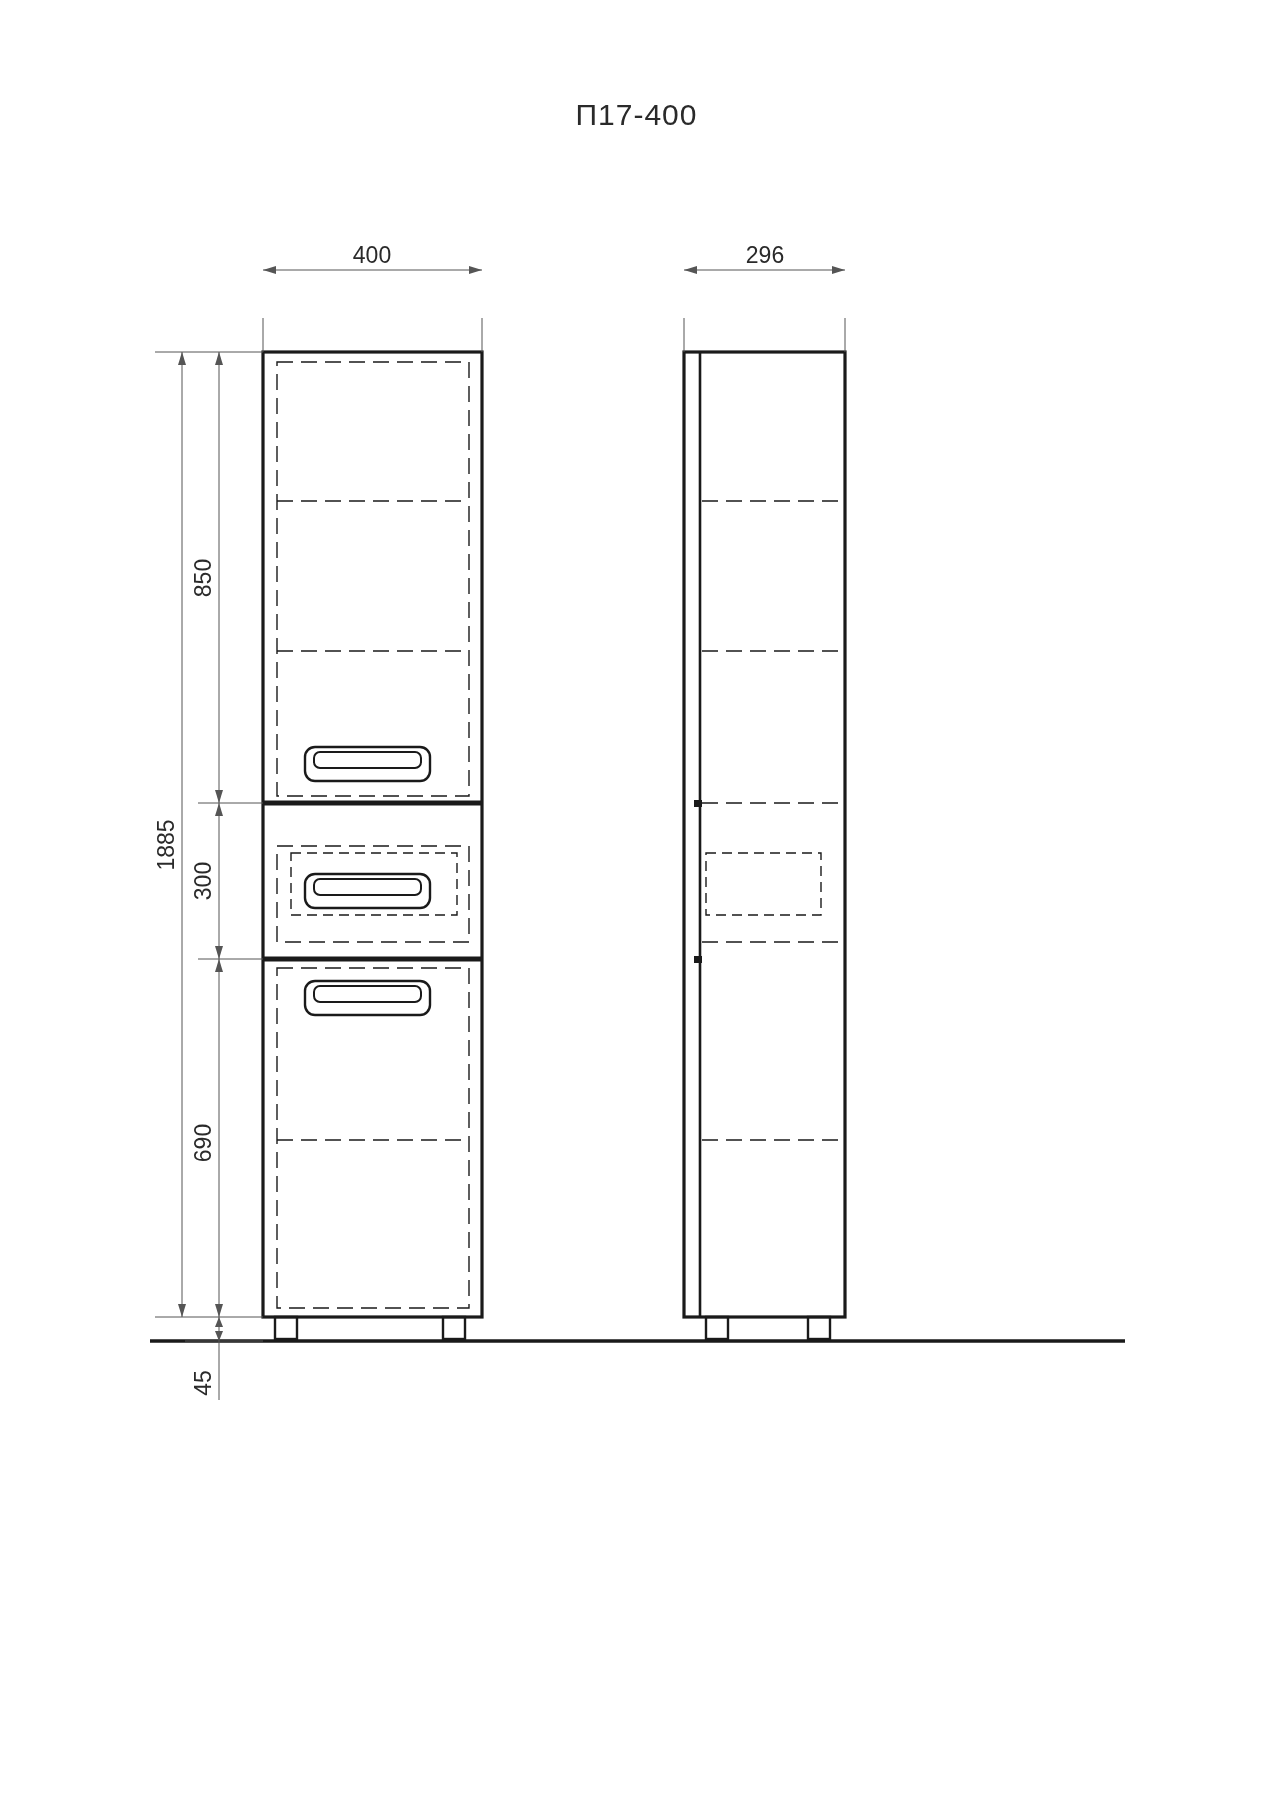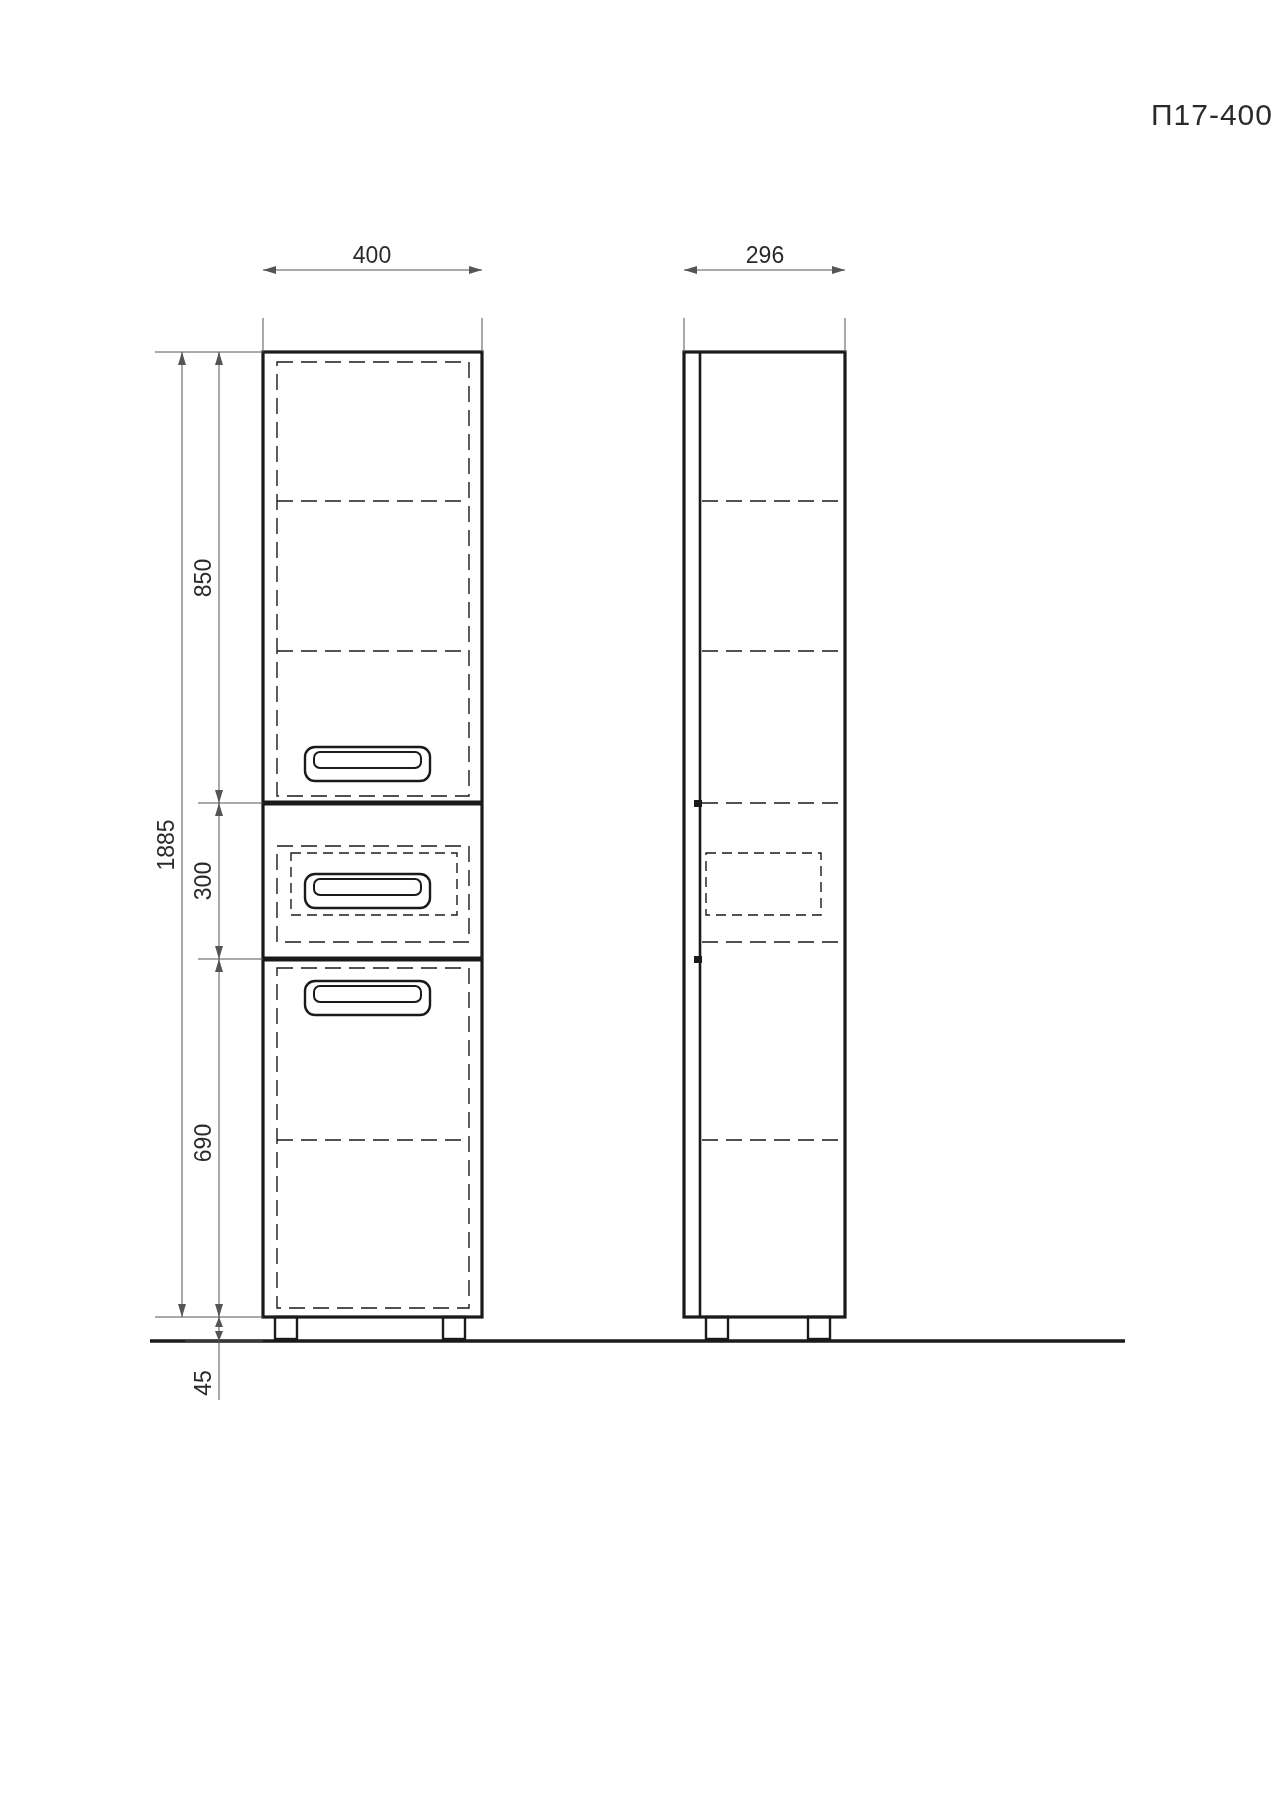--- a/index.html
+++ b/index.html
@@ -17,21 +17,21 @@
   }
   #sheet {
     position: absolute;
     inset: 0;
   }
   .title {
     position: absolute;
     left: 0;
     right: 0;
     top: 98px;
-    text-align: right;
+    text-align: center;
     font-size: 30px;
     letter-spacing: 1px;
     color: #2a2a2a;
     font-family: "Liberation Sans", sans-serif;
   }
   svg {
     position: absolute;
     left: 0;
     top: 0;
     width: 1273px;

